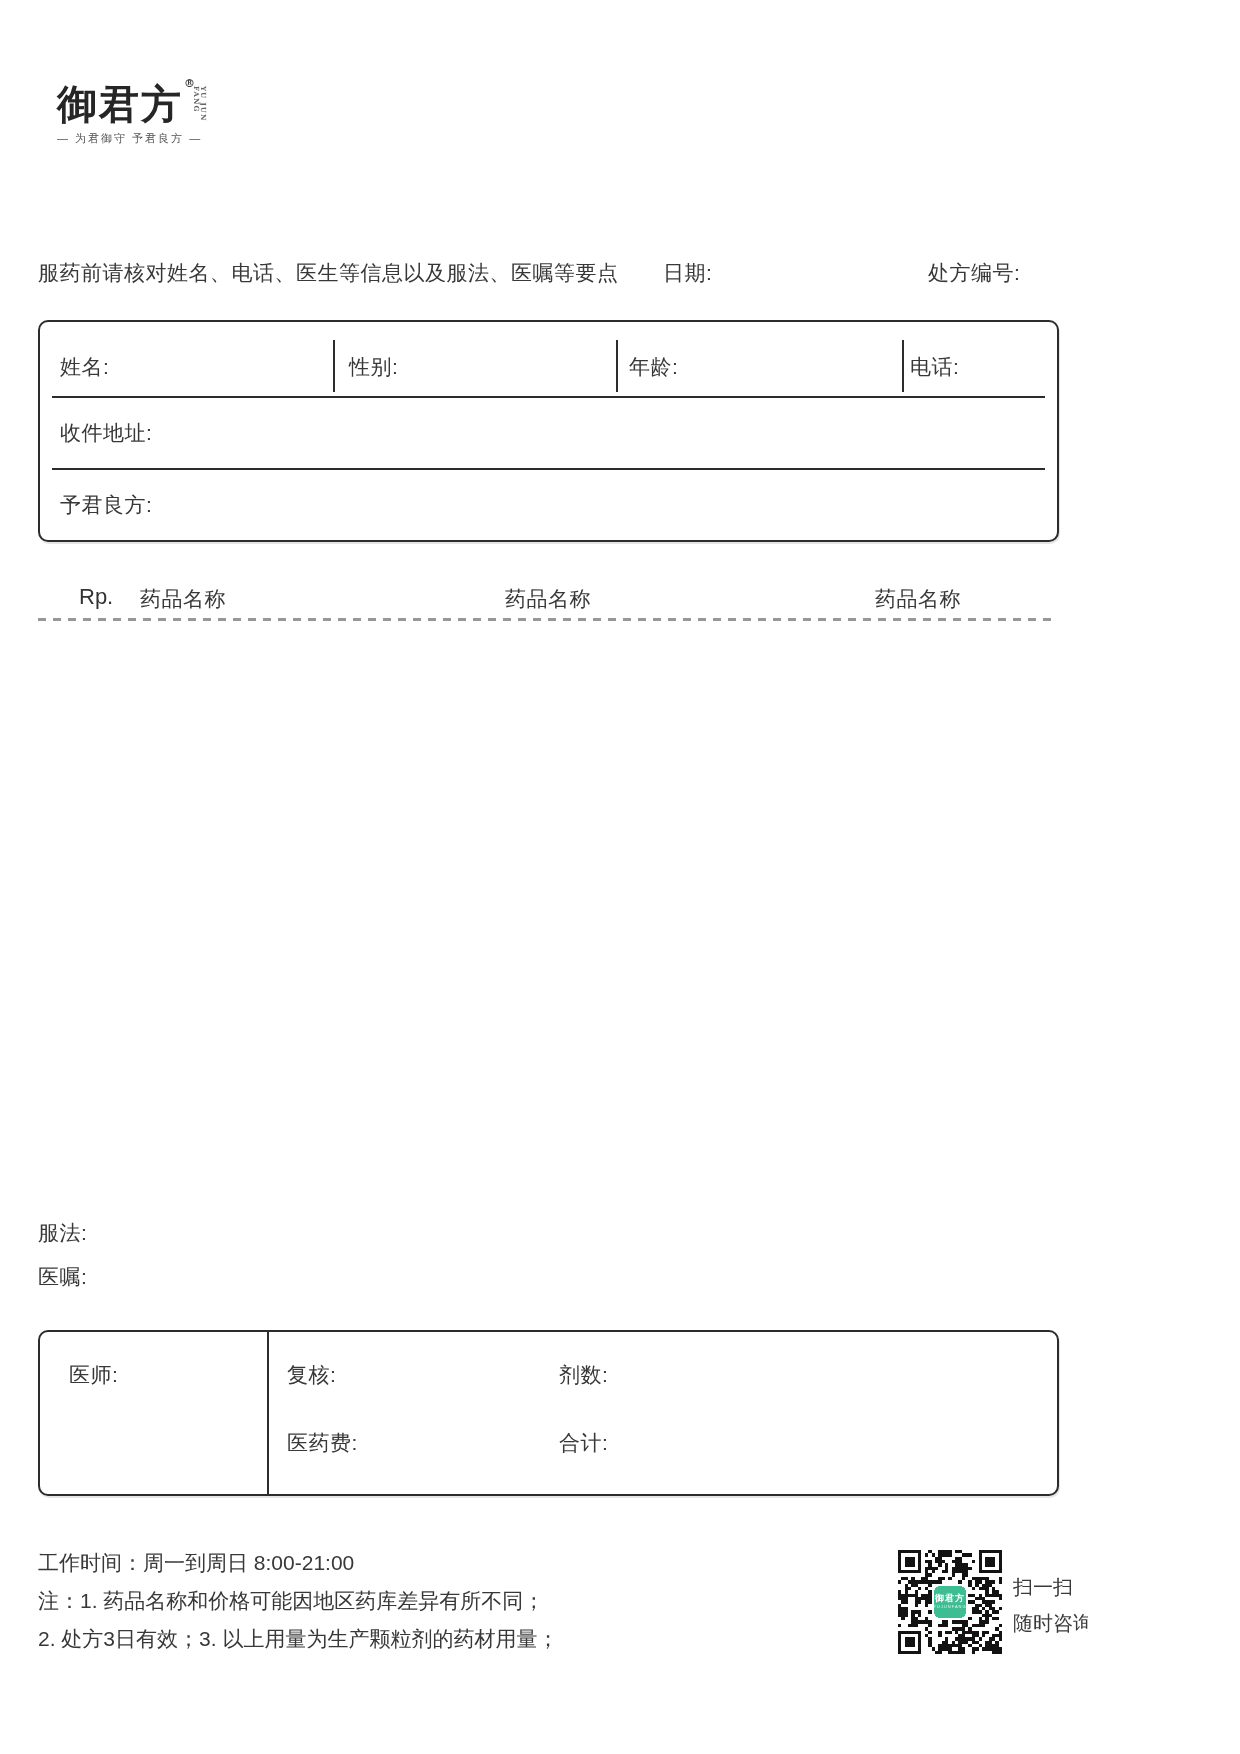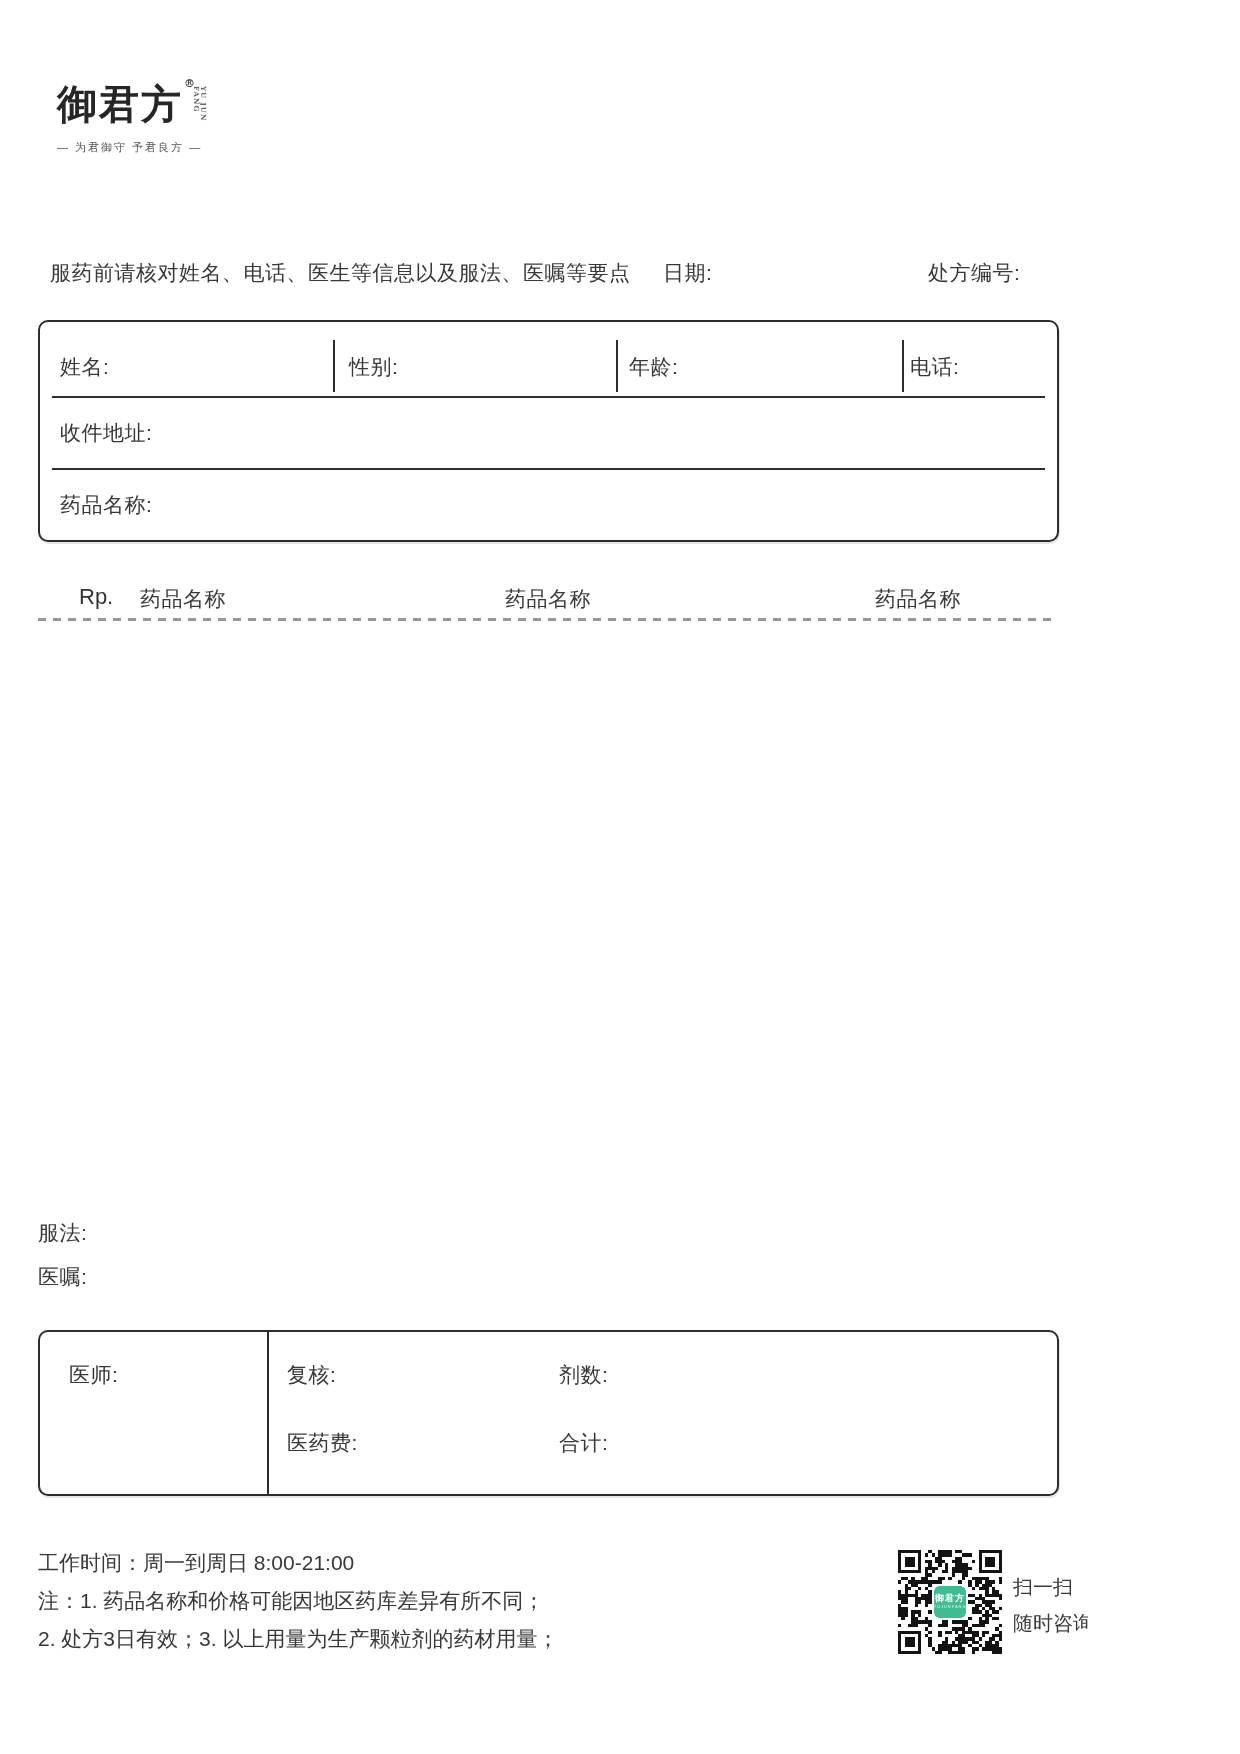--- a/index.html
+++ b/index.html
@@ -8,21 +8,21 @@
     font-family:"Liberation Sans","DejaVu Sans",sans-serif;color:#333;overflow:hidden;padding-left:40px;
   }
   .abs{position:absolute;line-height:1;}
   .lbl{font-size:21px;color:#383838;letter-spacing:.5px;white-space:nowrap;}
 
   
   .logo-block{left:57px;top:84px;width:150px;}
   .logo-text{position:relative;display:inline-block;font-family:"DejaVu Serif","Liberation Serif",serif;font-weight:700;font-size:40px;color:#262626;letter-spacing:2px;line-height:1;}
   .reg-mark{position:absolute;right:-14px;top:-6px;font-size:11px;color:#3c3c3c;}
   .logo-side{position:absolute;right:-24px;top:2px;writing-mode:vertical-rl;font-size:7px;letter-spacing:1px;color:#666;}
-  .tagline{margin-top:18px;font-size:11px;letter-spacing:2px;color:#515151;white-space:nowrap;line-height:1;}
+  .tagline{margin-top:9px;font-size:11px;letter-spacing:2px;color:#515151;white-space:nowrap;line-height:1;}
   .hospital-title{left:240px;top:101px;font-size:38px;font-weight:700;letter-spacing:2px;color:#353535;-webkit-text-stroke:1px #353535;white-space:nowrap;}
 
   
   .formbox{border:2px solid #2c2c2c;border-radius:10px;background:#fff;box-shadow:1px 2px 0 rgba(0,0,0,.10);}
   .patient-box{left:38px;top:320px;width:1017px;height:218px;}
   .hline{position:absolute;left:12px;width:993px;height:2px;background:#2c2c2c;}
   .vsep{position:absolute;width:2px;background:#2c2c2c;}
   .dashed-line{left:38px;top:618px;width:1017px;height:3px;
     background:repeating-linear-gradient(90deg,#979797 0 8px,transparent 8px 15px);}
 
@@ -50,36 +50,36 @@
 
   <div class="abs logo-block">
     <span class="logo-text">
       <span>御君方</span>
       <span class="reg-mark">®</span>
       <span class="logo-side">YU JUN FANG</span>
     </span>
     <div class="tagline">— 为君御守 予君良方 —</div>
   </div>
 
-  <div class="abs lbl" style="left:38px;top:262px;margin-left:12px;">服药前请核对姓名、电话、医生等信息以及服法、医嘱等要点</div>
+  <div class="abs lbl" style="left:38px;top:262px;">服药前请核对姓名、电话、医生等信息以及服法、医嘱等要点</div>
   <div class="abs lbl" style="left:663px;top:262px;">日期:</div>
   <div class="abs lbl" style="left:928px;top:262px;">处方编号:</div>
 
   <div class="abs formbox patient-box">
     <div class="abs lbl" style="left:20px;top:34px;">姓名:</div>
     <div class="abs lbl" style="left:309px;top:34px;">性别:</div>
     <div class="abs lbl" style="left:589px;top:34px;">年龄:</div>
     <div class="abs lbl" style="left:870px;top:34px;">电话:</div>
     <div class="vsep" style="left:293px;top:18px;height:52px;"></div>
     <div class="vsep" style="left:576px;top:18px;height:52px;"></div>
     <div class="vsep" style="left:862px;top:18px;height:52px;"></div>
     <div class="hline" style="top:74px;"></div>
     <div class="abs lbl" style="left:20px;top:100px;">收件地址:</div>
     <div class="hline" style="top:146px;"></div>
-    <div class="abs lbl" style="left:20px;top:172px;">药品名称:</div>
+    <div class="abs lbl" style="left:20px;top:172px;">予君良方:</div>
   </div>
 
   <div class="abs rp-label" style="left:60px;top:586px;margin-left:19px;">Rp.</div>
   <div class="abs lbl" style="left:140px;top:588px;">药品名称</div>
   <div class="abs lbl" style="left:505px;top:588px;">药品名称</div>
   <div class="abs lbl" style="left:875px;top:588px;">药品名称</div>
   <div class="abs dashed-line"></div>
 
   <div class="abs lbl" style="left:38px;top:1222px;">服法:</div>
   <div class="abs lbl" style="left:38px;top:1266px;">医嘱:</div>

